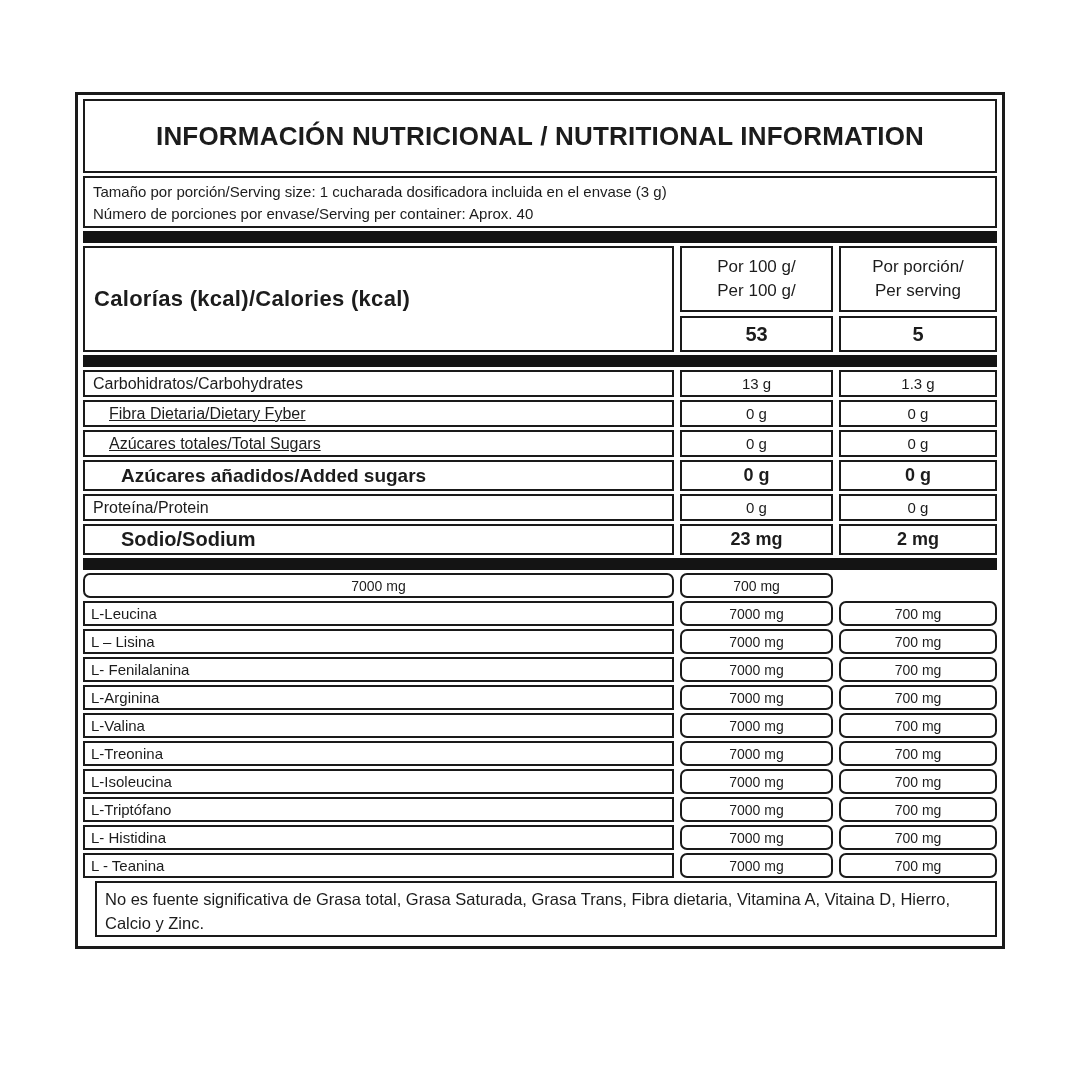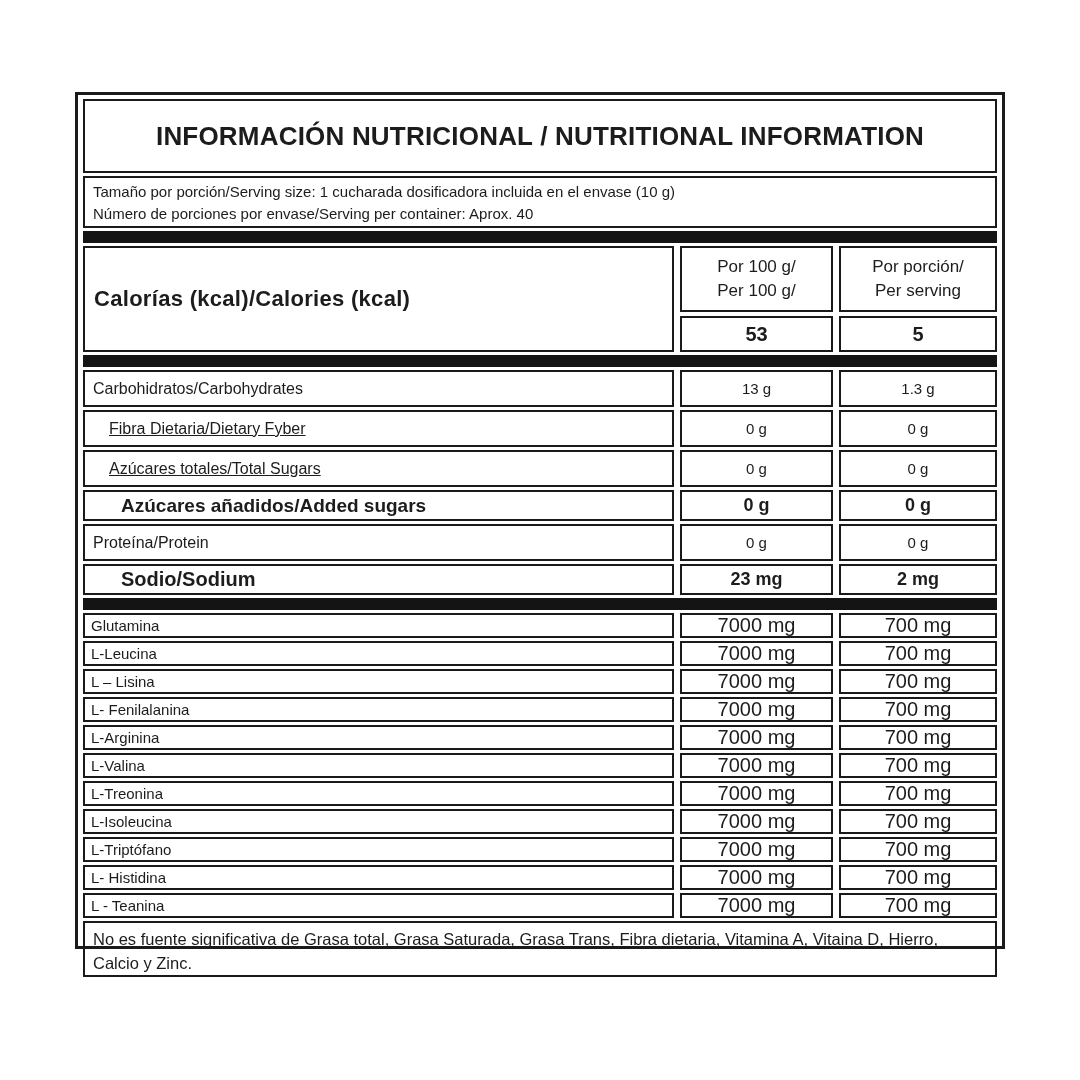--- a/index.html
+++ b/index.html
@@ -60,48 +60,48 @@
   }
   .row {
     margin-top: 3px;
     display: grid;
     grid-template-columns: 1fr 153px 158px;
     column-gap: 6px;
   }
   .row > div { border: 2px solid #1a1a1a; display: flex; align-items: center; }
   .row .lbl { padding-left: 8px; font-size: 16px; }
   .row .val { justify-content: center; font-size: 15px; }
-  .nutrient-row > div { height: 37px; }
+  .nutrient-row > div { height: 27px; }
   .nutrient-row.tall > div { height: 31px; }
   .nutrient-row.indent1 .lbl { padding-left: 24px; text-decoration: underline; }
   .nutrient-row.indent2 .lbl { padding-left: 36px; }
   .nutrient-row.emph .lbl { font-weight: bold; font-size: 19px; }
   .nutrient-row.emph .val { font-weight: bold; font-size: 18px; }
   .nutrient-row.big .lbl { font-weight: bold; font-size: 20px; padding-left: 36px; }
   .nutrient-row.big .val { font-weight: bold; font-size: 18px; }
   .amino-row > div { height: 25px; }
   .amino-row .lbl { padding-left: 6px; font-size: 15px; }
-  .amino-row .val { font-size: 20px; }
+  .amino-row .val { font-size: 14px; border-radius: 7px; }
   .footer-box {
     border: 2px solid #1a1a1a;
     margin-top: 3px;
     height: 56px;
     padding: 4px 8px;
-    font-size: 16.5px; line-height: 24px;
+    font-size: 16.5px; line-height: 24px; margin-left: 12px;
   }
 </style>
 </head>
 <body>
 
 <div class="label-frame">
 
   <div class="title-box">INFORMACIÓN NUTRICIONAL / NUTRITIONAL INFORMATION</div>
 
   <div class="serving-box">
-    <div>Tamaño por porción/Serving size:  1 cucharada dosificadora incluida en el envase (10 g)</div>
+    <div>Tamaño por porción/Serving size:  1 cucharada dosificadora incluida en el envase (3 g)</div>
     <div>Número de porciones por envase/Serving per container: Aprox. 40</div>
   </div>
 
   <div class="bar"></div>
 
   <div class="cal-grid">
     <div class="cal-label">Calorías (kcal)/Calories (kcal)</div>
     <div class="cal-head">
       <span>Por 100 g/</span>
       <span>Per 100 g/</span>
@@ -143,21 +143,20 @@
   </div>
   <div class="row nutrient-row tall big">
     <div class="lbl">Sodio/Sodium</div>
     <div class="val">23 mg</div>
     <div class="val">2 mg</div>
   </div>
 
   <div class="bar"></div>
 
   <div class="row amino-row">
-    <div class="lbl">Glutamina</div>
     <div class="val">7000 mg</div>
     <div class="val">700 mg</div>
   </div>
   <div class="row amino-row">
     <div class="lbl">L-Leucina</div>
     <div class="val">7000 mg</div>
     <div class="val">700 mg</div>
   </div>
   <div class="row amino-row">
     <div class="lbl">L – Lisina</div>

